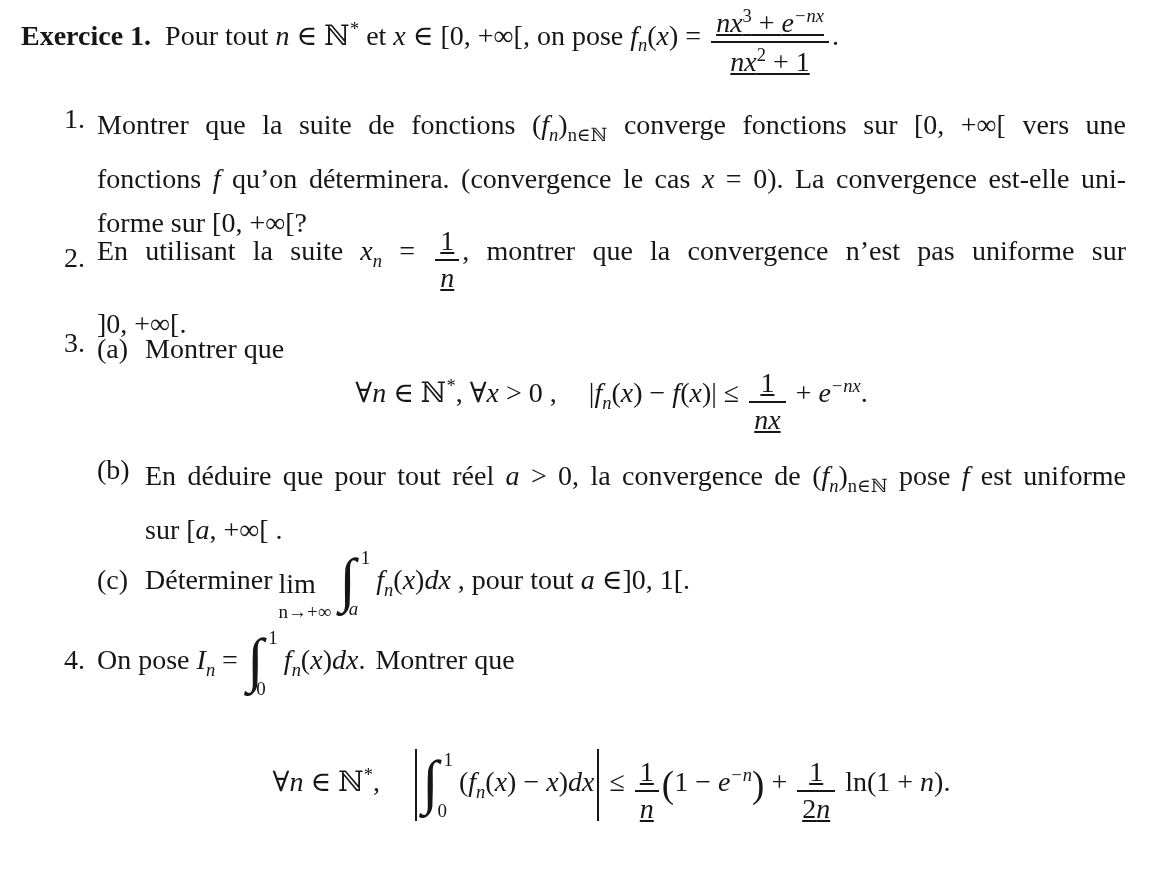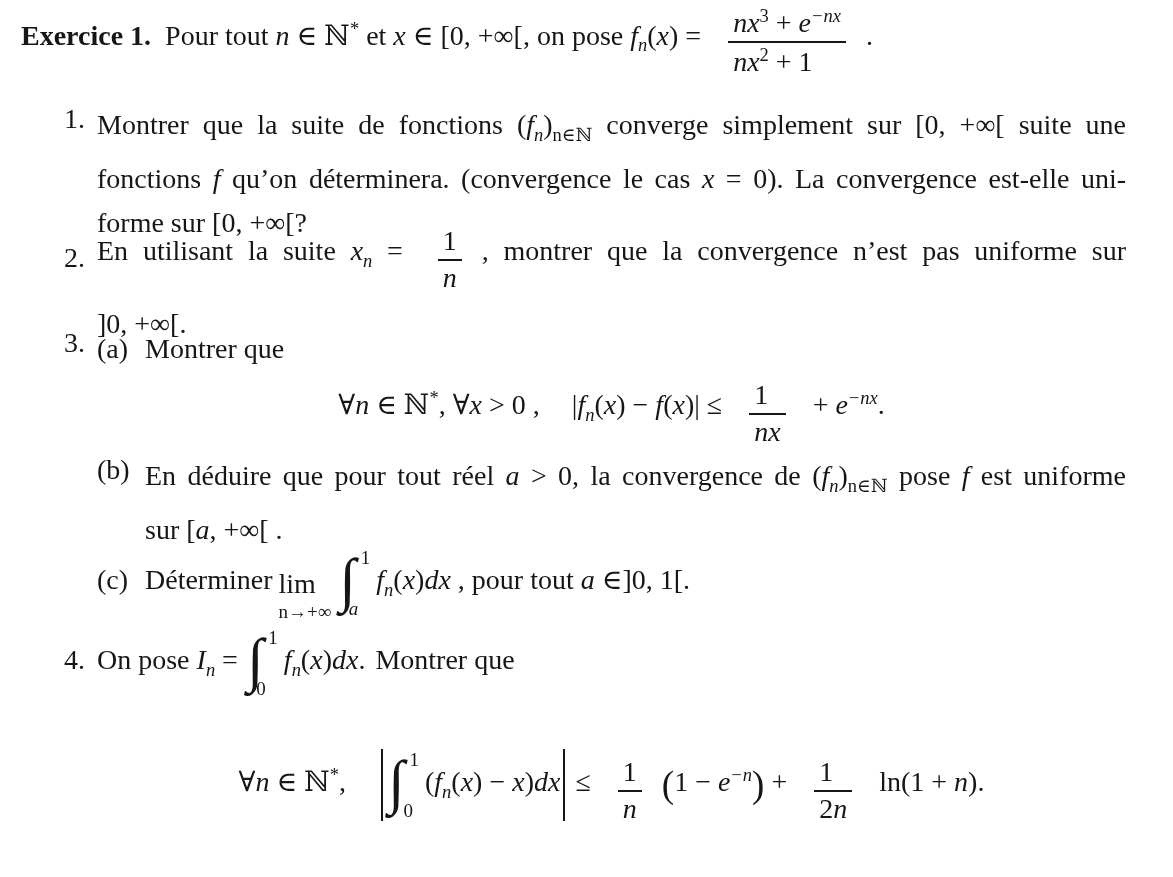--- a/index.html
+++ b/index.html
@@ -15,21 +15,21 @@
   .line{line-height:44px;}
   .jline{line-height:44px;text-align:justify;text-align-last:justify;white-space:nowrap;}
   .nowrap{white-space:nowrap;}
   .num-marker{position:absolute;left:-46px;width:34px;text-align:right;}
   .sub{position:relative;padding-left:48px;}
   .sub-marker{position:absolute;left:0;}
   .gap1{margin-left:14px;}
   .gap2{margin-left:10px;}
   .qquad{display:inline-block;width:32px;}
   
-  .frac{display:inline-block;text-align:left;vertical-align:-0.95em;line-height:1.1;margin:0 20px;}
+  .frac{display:inline-block;text-align:center;vertical-align:-0.95em;line-height:1.1;margin:0 3px;text-decoration:underline;}
   .fnum{display:block;padding:0 5px 2px;}
   .fden{display:block;border-top:2px solid currentColor;padding:2px 5px 0;}
   
   .intgrp{display:inline-block;white-space:nowrap;margin:0 2px;}
   .intsign{font-size:60px;line-height:1;display:inline-block;vertical-align:middle;
            transform:translateY(-3px);font-weight:300;}
   .intlims{display:inline-flex;flex-direction:column;justify-content:space-between;height:70px;
            vertical-align:middle;font-size:19px;line-height:1;margin-left:-5px;margin-right:4px;}
   .intlims .ltop{margin-left:10px;}
   .intlims .lbot{margin-left:-2px;}
@@ -47,39 +47,39 @@
 <body>
 
 <div class="page">
 
   <div class="sec nowrap" style="top:6px;left:21px;">
     <span class="bold">Exercice 1.</span><span class="gap1">Pour tout </span><span class="it">n</span><span> ∈ ℕ</span><sup>*</sup><span> et </span><span class="it">x</span><span> ∈ [0, +∞[, on pose </span><span class="it">f</span><sub class="it">n</sub><span>(</span><span class="it">x</span><span>) = </span><span class="frac"><span class="fnum"><span class="it">nx</span><sup>3</sup><span> + </span><span class="it">e</span><sup class="it">−nx</sup></span><span class="fden"><span class="it">nx</span><sup>2</sup><span> + 1</span></span></span><span>.</span>
   </div>
 
   <div class="sec col" style="top:103px;">
     <span class="num-marker">1.</span>
-    <div class="jline"><span>Montrer que la suite de fonctions (</span><span class="it">f</span><sub class="it">n</sub><span>)</span><sub>n∈ℕ</sub><span> converge simplement sur [0, +∞[ suite une</span></div>
+    <div class="jline"><span>Montrer que la suite de fonctions (</span><span class="it">f</span><sub class="it">n</sub><span>)</span><sub>n∈ℕ</sub><span> converge fonctions sur [0, +∞[ vers une</span></div>
     <div class="jline"><span>fonctions </span><span class="it">f</span><span> qu’on déterminera. (convergence le cas </span><span class="it">x</span><span> = 0). La convergence est-elle uni-</span></div>
     <div class="line"><span>forme sur [0, +∞[?</span></div>
   </div>
 
   <div class="sec col" style="top:226px;">
     <span class="num-marker" style="top:16px;">2.</span>
     <div class="jline"><span>En utilisant la suite </span><span class="it">x</span><sub class="it">n</sub><span> = </span><span class="frac"><span class="fnum">1</span><span class="fden it">n</span></span><span>, montrer que la convergence n’est pas uniforme sur</span></div>
     <div class="line" style="margin-top:8px;"><span>]0, +∞[.</span></div>
   </div>
 
   <div class="sec col" style="top:327px;">
     <span class="num-marker">3.</span>
     <div class="sub line">
       <span class="sub-marker">(a)</span><span>Montrer que</span>
     </div>
   </div>
 
-  <div class="sec col ctr eqline" style="top:374px;">
+  <div class="sec col ctr eqline" style="top:362px;">
     <span>∀</span><span class="it">n</span><span> ∈ ℕ</span><sup>*</sup><span>, ∀</span><span class="it">x</span><span> &gt; 0 ,</span><span class="qquad"></span><span>|</span><span class="it">f</span><sub class="it">n</sub><span>(</span><span class="it">x</span><span>) − </span><span class="it">f</span><span>(</span><span class="it">x</span><span>)| ≤ </span><span class="frac"><span class="fnum">1</span><span class="fden it">nx</span></span><span> + </span><span class="it">e</span><sup class="it">−nx</sup><span>.</span>
   </div>
 
   <div class="sec col" style="top:454px;">
     <div class="sub">
       <span class="sub-marker">(b)</span>
       <div class="jline"><span>En déduire que pour tout réel </span><span class="it">a</span><span> &gt; 0, la convergence de (</span><span class="it">f</span><sub class="it">n</sub><span>)</span><sub>n∈ℕ</sub><span> pose </span><span class="it">f</span><span> est uniforme</span></div>
       <div class="line"><span>sur [</span><span class="it">a</span><span>, +∞[ .</span></div>
     </div>
   </div>

